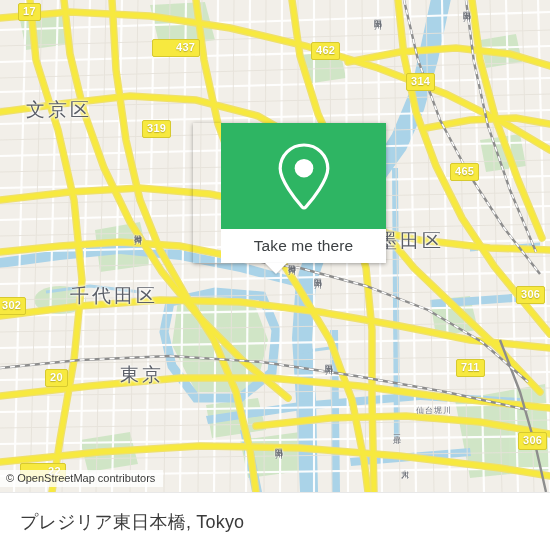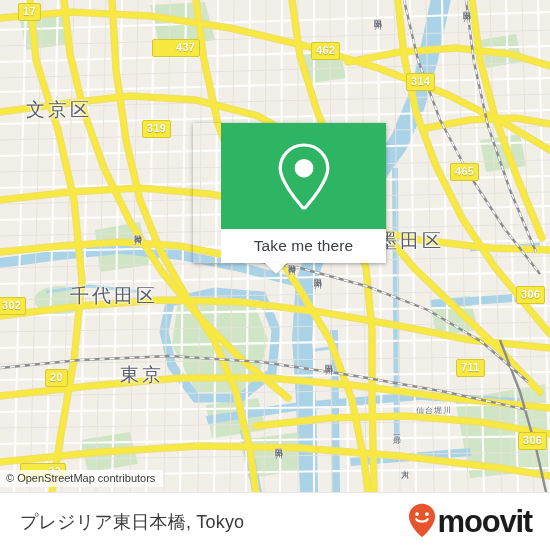--- a/index.html
+++ b/index.html
@@ -387,28 +387,15 @@
         <span id="popup-label">Take me there</span>
       </div>
       <div class="tail"></div>
     </div>
 
     <div id="attribution">© OpenStreetMap contributors</div>
   </div>
 
   <div id="bottombar">
     <div id="place-title">プレジリア東日本橋, Tokyo</div>
-    <div id="moovit-logo">
-      <span>
-        <svg width="28" height="34" viewBox="0 0 28 34" xmlns="http://www.w3.org/2000/svg">
-          <path d="M14 0.8 C6.7 0.8 0.9 6.6 0.9 13.8 C0.9 20.6 9.1 30.4 12.9 33.2
-                   a1.6 1.6 0 0 0 2.2 0 C18.9 30.4 27.1 20.6 27.1 13.8
-                   C27.1 6.6 21.3 0.8 14 0.8 Z" fill="#e8542c"></path>
-          <circle cx="9.1" cy="11.1" r="1.9" fill="#ffffff"></circle>
-          <circle cx="18.9" cy="11.1" r="1.9" fill="#ffffff"></circle>
-          <path d="M8.2 16.1 C10.2 19.3 17.8 19.3 19.8 16.1" fill="none" stroke="#ffffff" stroke-width="2.1" stroke-linecap="round"></path>
-        </svg>
-      </span>
-      <span id="moovit-word">moovit</span>
-    </div>
   </div>
 
 </div>
 
 </body></html>

